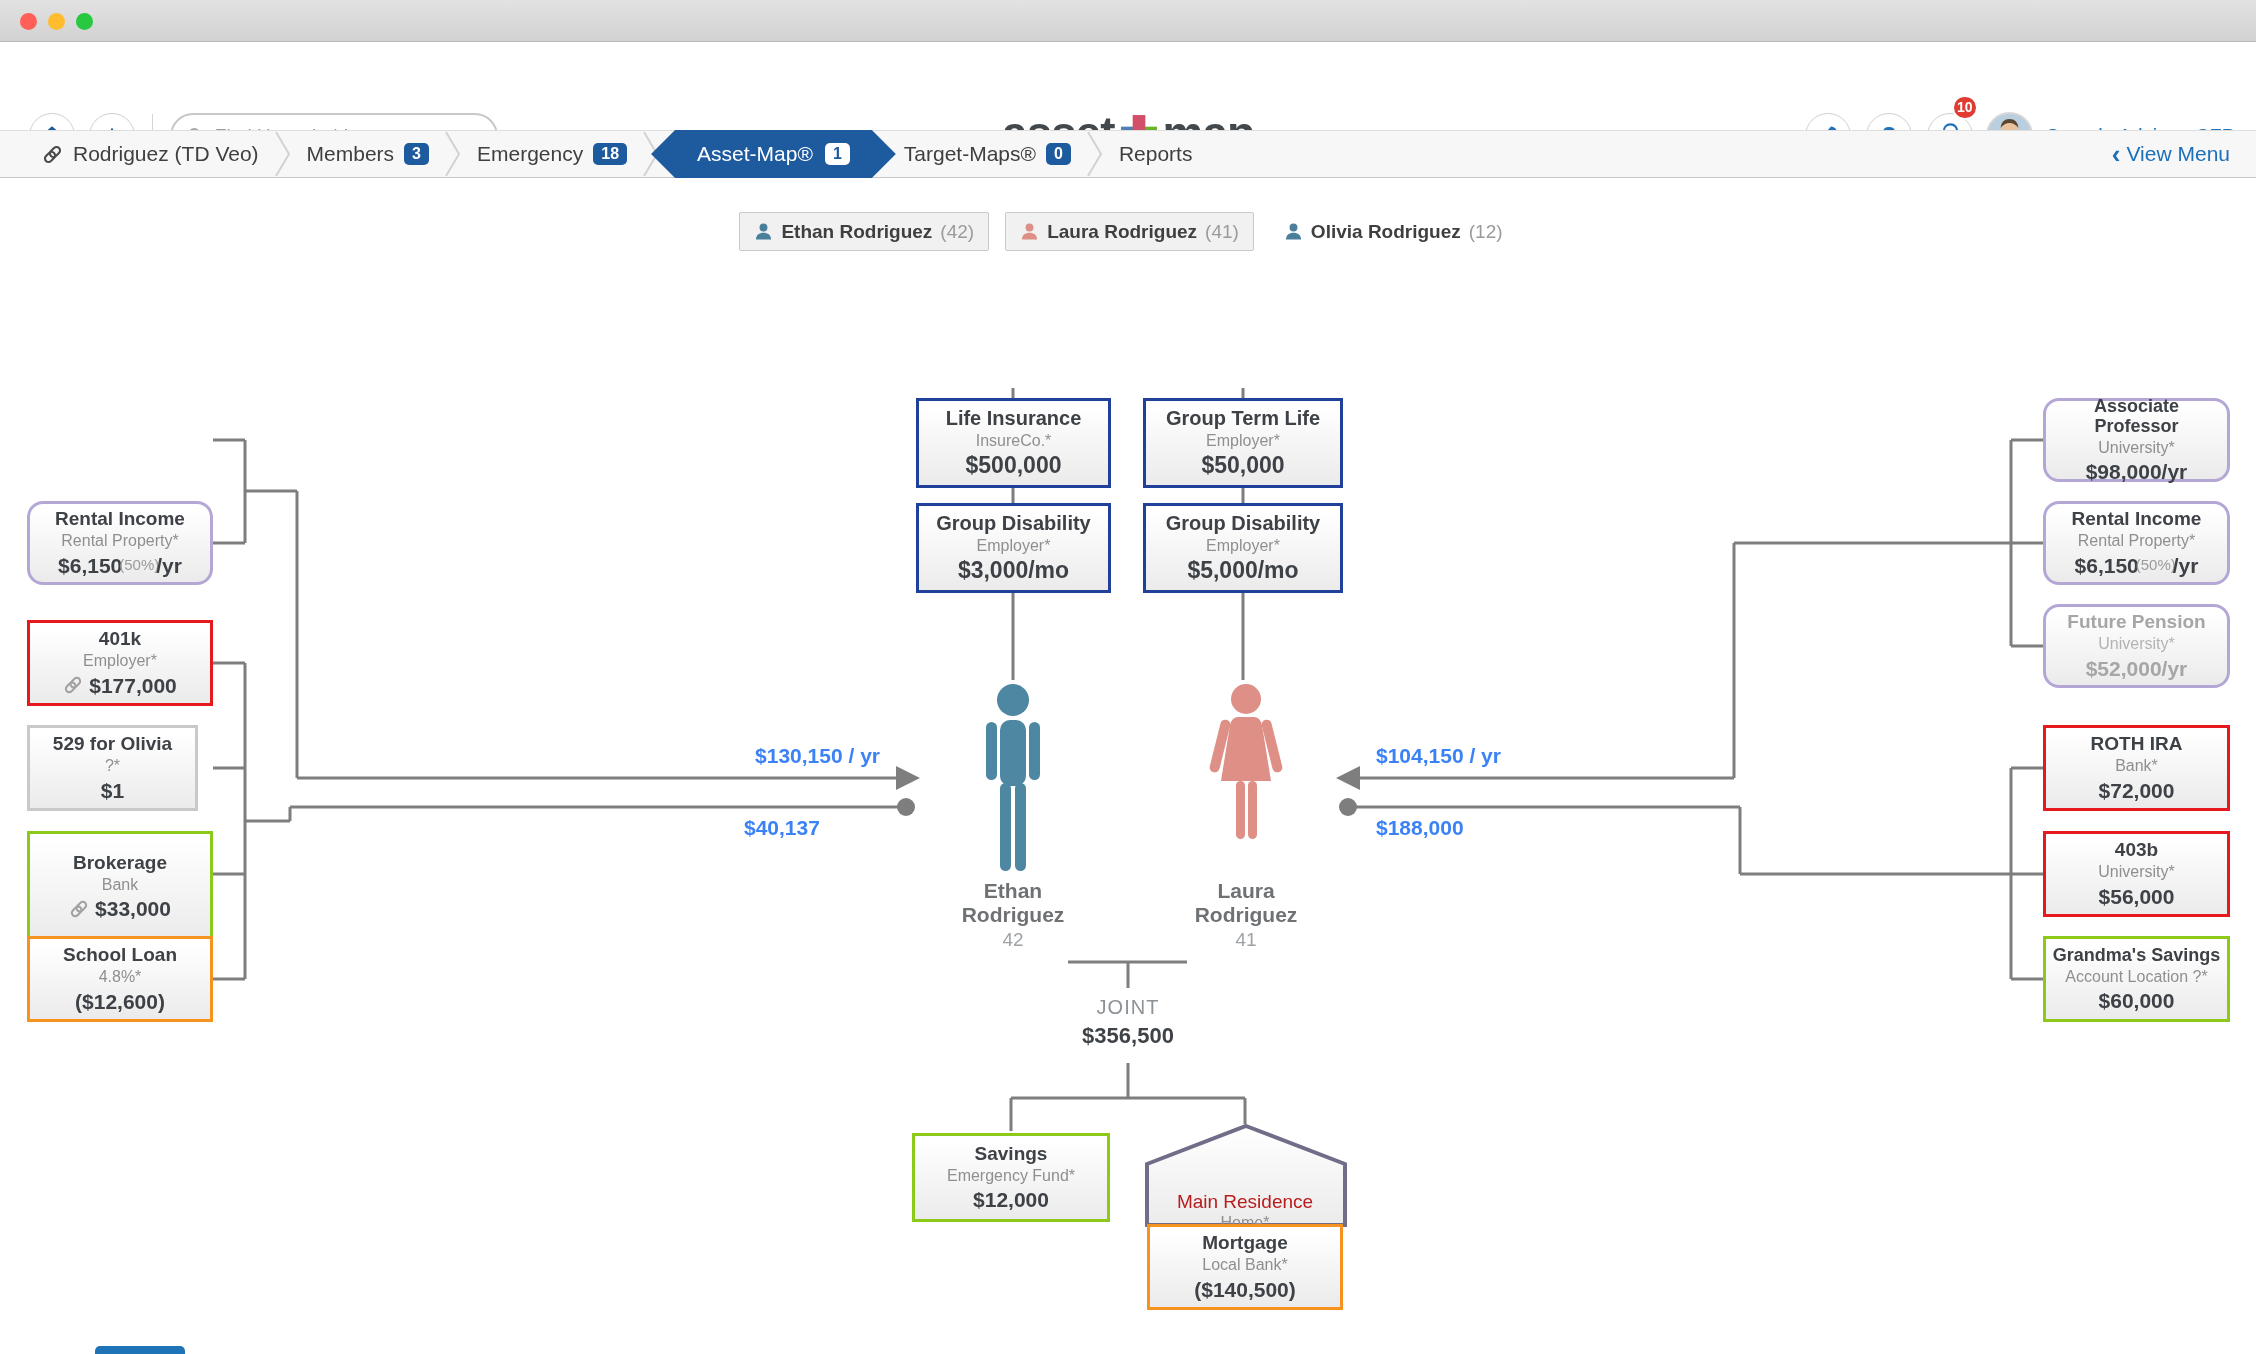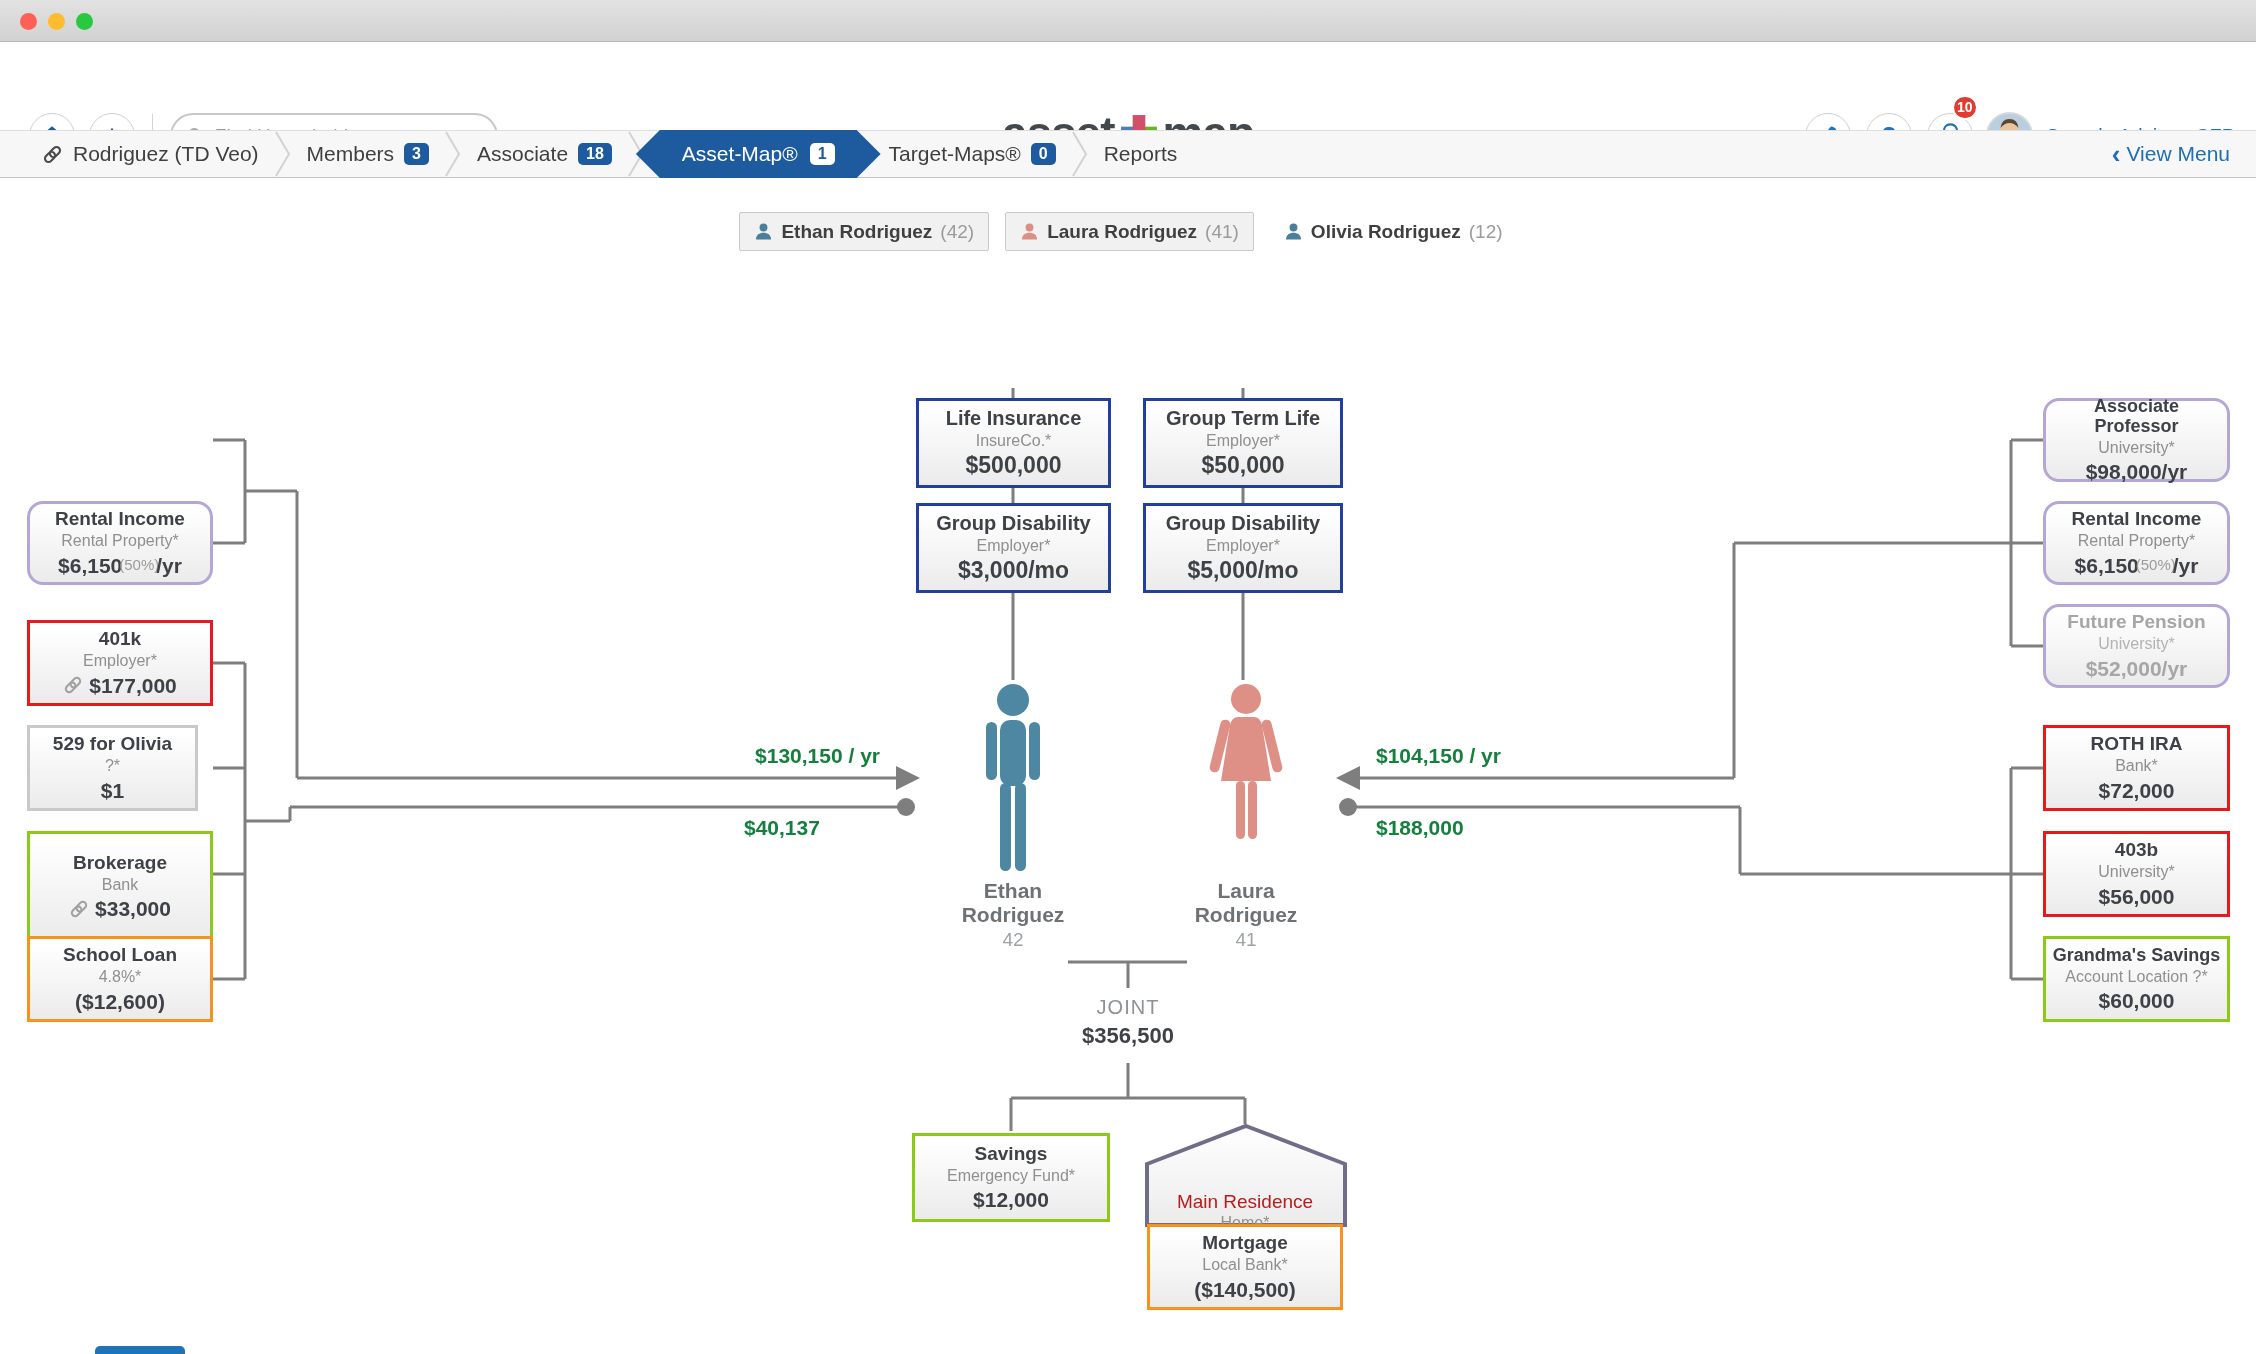--- a/index.html
+++ b/index.html
@@ -82,21 +82,21 @@
   .vnote { font-size:15px; font-weight:normal; color:#9b9b9b; margin:0 -3px; }
   .link-ic { color:#a0a0a0; display:inline-flex; }
 
   
   .house-text { position:absolute; left:1147px; top:1161px; width:196px; text-align:center; }
   .house-text .t { font-size:19px; font-weight:normal; color:#b91c1c; line-height:1.15;margin-top:30px; }
   .house-text .s { font-size:16px; color:#8f8f8f; line-height:1.2; }
   .house-text .v { font-size:21px; font-weight:bold; color:#3e4247; line-height:1.2; }
 
   
-  .flow-label { position:absolute; font-size:21px; font-weight:bold; color:#15803d; }
+  .flow-label { position:absolute; font-size:21px; font-weight:bold; color:#3b82f6; }
   .person-name { position:absolute; width:180px; text-align:center; }
   .person-name .nm { font-size:21px; font-weight:bold; color:#6e7275; line-height:1.15; }
   .person-name .ag { font-size:19px; color:#9ea3a6; margin-top:2px; }
   .joint { position:absolute; left:1028px; top:996px; width:200px; text-align:center; }
   .joint .jl { font-size:20px; color:#8d9296; letter-spacing:1px; }
   .joint .jv { font-size:22px; font-weight:bold; color:#3f4347; margin-top:4px; }
 
   .connectors { position:absolute; left:0; top:0; z-index:0; }
   .fig { position:absolute; z-index:2; }
   .card, .house-text, .flow-label, .person-name, .joint, .pill-row { z-index:3; }
@@ -195,21 +195,21 @@
     <div class="nav-item">
       <span>Members</span>
       <span class="badge">3</span>
     </div>
     <span class="nav-sep">
       <svg width="16" height="46" viewBox="0 0 16 46">
           <polyline points="1,1 14,23 1,45" fill="none" stroke="#d2d2d2" stroke-width="2"></polyline>
         </svg>
       </span>
     <div class="nav-item">
-      <span>Associate</span>
+      <span>Emergency</span>
       <span class="badge">18</span>
     </div>
     <span class="nav-sep">
       <svg width="16" height="46" viewBox="0 0 16 46">
           <polyline points="1,1 14,23 1,45" fill="none" stroke="#d2d2d2" stroke-width="2"></polyline>
         </svg>
       </span>
     <div class="tab-active">
       <span>Asset-Map®</span>
       <span class="badge">1</span>

